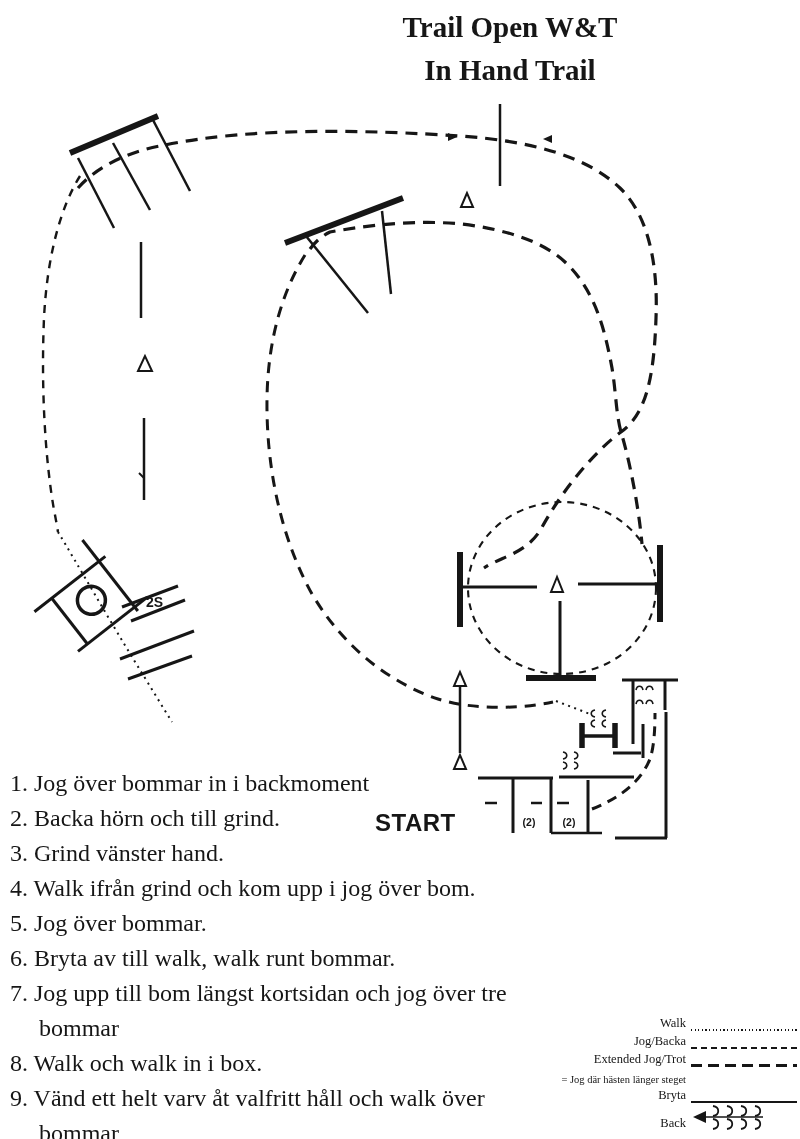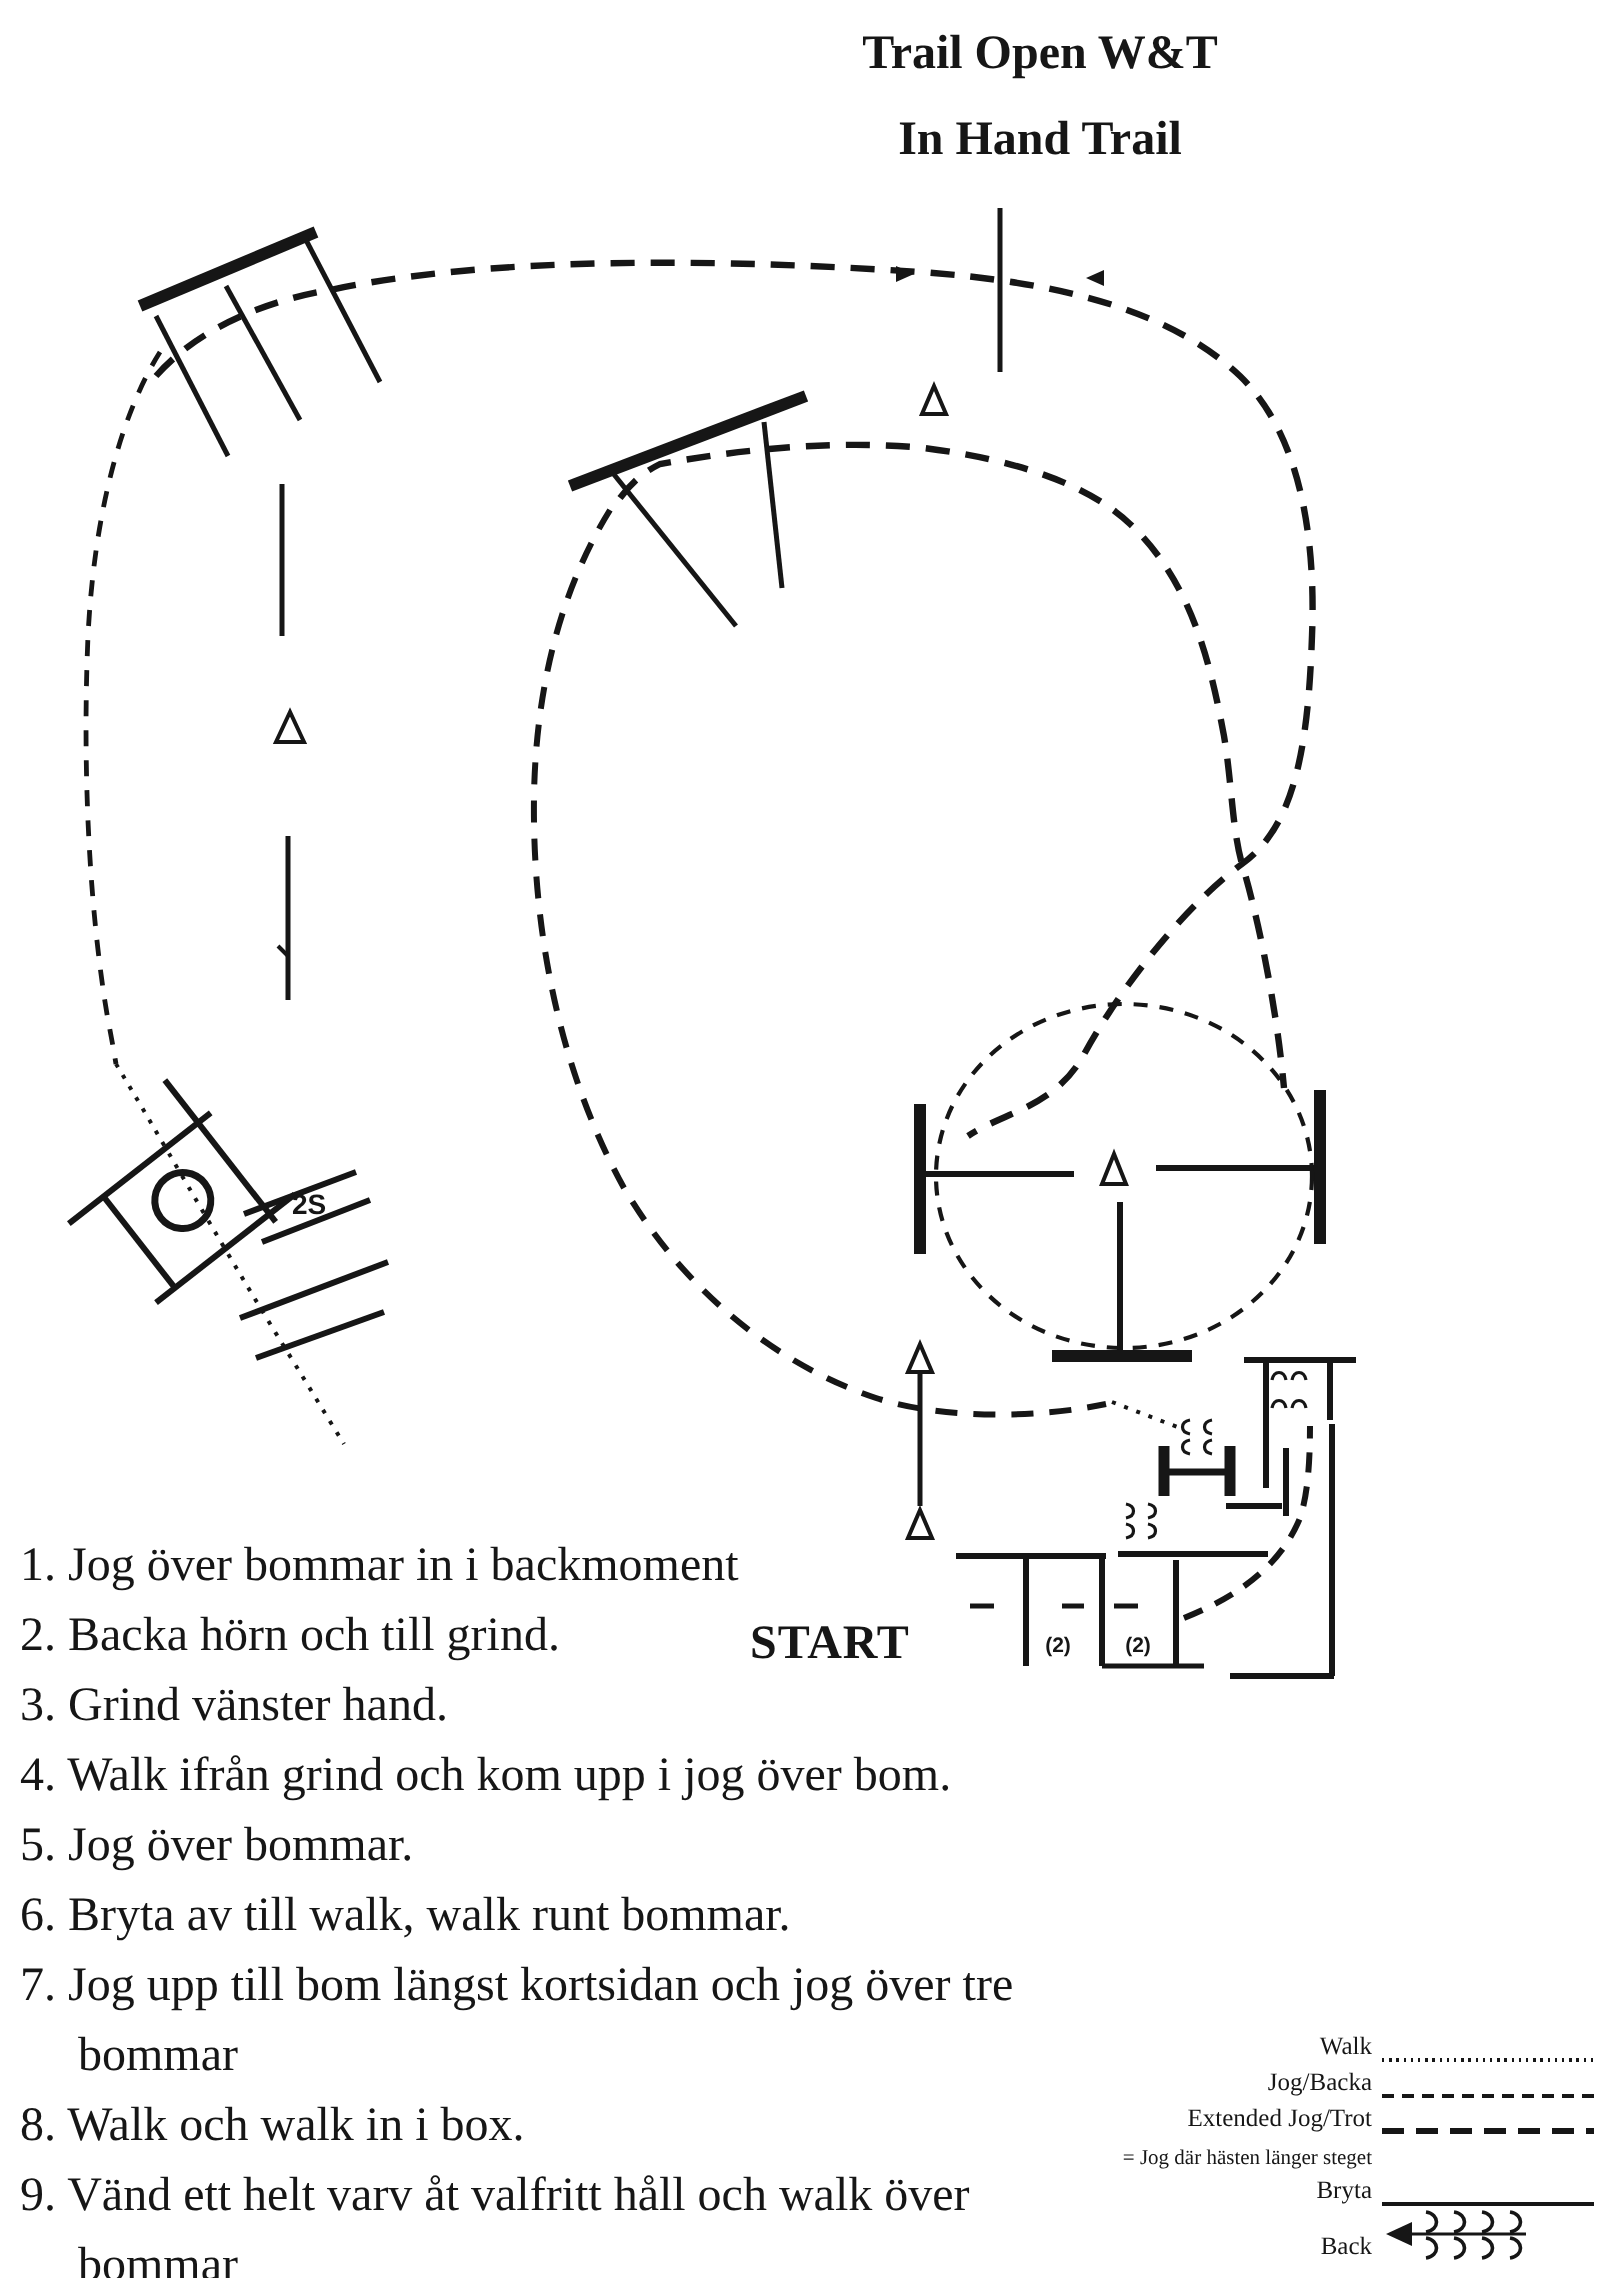--- a/index.html
+++ b/index.html
@@ -1,22 +1,22 @@
 <!DOCTYPE html>
 <html><head>
 <meta charset="utf-8">
 <style>
   html,body{margin:0;padding:0;background:#fff}
   .page{position:relative;width:800px;height:1139px;background:#ffffff;
         font-family:"Liberation Serif",serif;color:#161616;overflow:hidden}
-  .title{position:absolute;left:270px;top:6px;width:500px;text-align:center;
-         font-weight:bold;font-size:24px;line-height:43px}
+  .title{position:absolute;left:260px;top:6px;width:500px;text-align:center;
+         font-weight:bold;font-size:29px;line-height:43px}
   .diagram-svg{position:absolute;left:0;top:0}
   .start-label{position:absolute;left:375px;top:809px;
-         font-family:Liberation Serif, serif;font-weight:bold;
+         font-family:Liberation Sans, sans-serif;font-weight:bold;
          font-size:24px;letter-spacing:.5px}
   .instructions{position:absolute;left:10px;top:766px;width:602px;
          font-size:24px;line-height:35px}
   .inst{padding-left:29px;text-indent:-29px}
   .cont{text-indent:0}
   .legend{position:absolute;left:528px;top:1013px;width:272px;font-size:12.5px}
   .lrow{display:flex;align-items:flex-end;height:18px}
   .lrow-back{height:28px}
   .llabel{width:158px;text-align:right;flex:none;white-space:nowrap}
   .lswatch{flex:none;width:106px;margin-left:5px;background-repeat:repeat-x}

